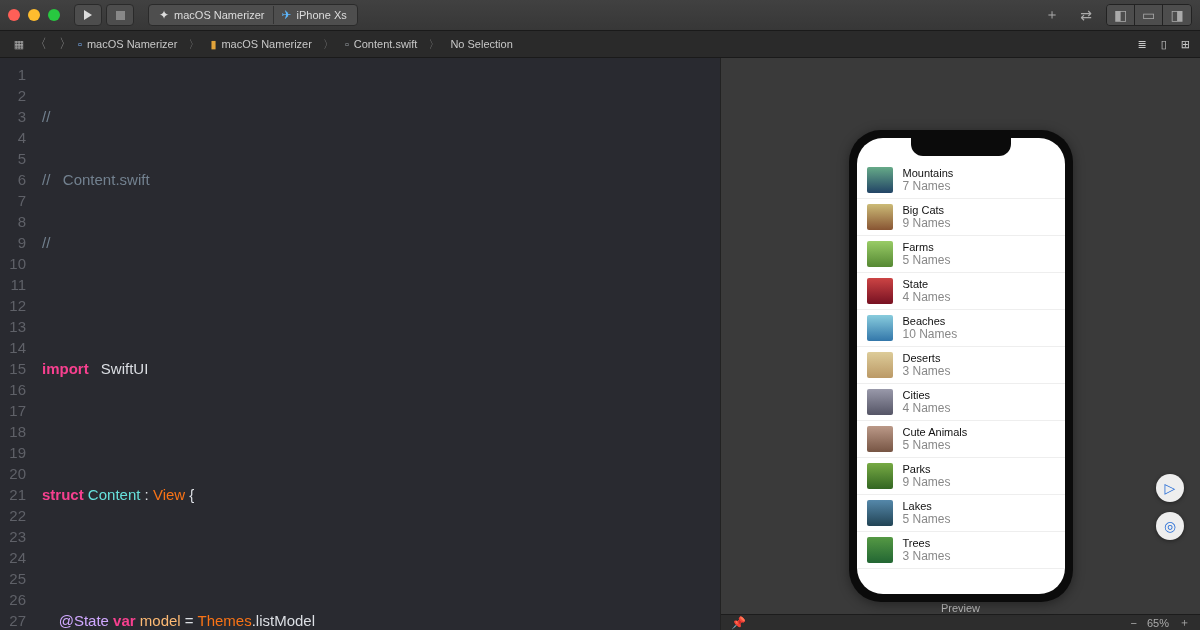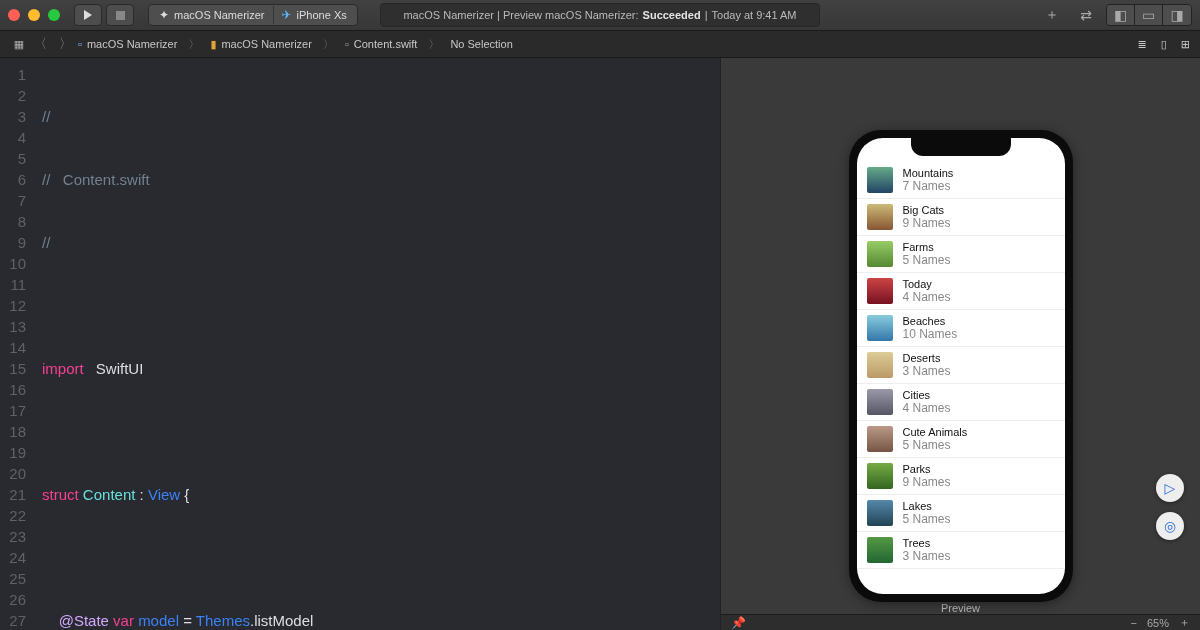--- a/index.html
+++ b/index.html
@@ -39,22 +39,22 @@
   .f-swift { color:#9aa0a6; }
   .crumb-bar .right { margin-left:auto; display:flex; gap:14px; }
 
   
   .main { display:flex; height: calc(630px - 30px - 28px); }
   .editor-wrap { flex:1; display:flex; background:#292a30; font-family:"SF Mono","Menlo",monospace; font-size:15px; line-height:21px; }
   .gutter { width:36px; background:#292a30; color:#5f6168; text-align:right; padding:6px 10px 0 0; }
   .gutter div { height:21px; }
   .code { flex:1; padding:6px 0 0 6px; color:#dcdfe4; white-space:pre; }
   .code div { height:21px; }
-  .c-cm { color:#72818f; } .c-kw { color:#f7408f; font-weight:400; }
-  .c-ty { color:#3b82f6; } .c-tp { color:#3b82f6; }
+  .c-cm { color:#72818f; } .c-kw { color:#f7408f; font-weight:700; }
+  .c-ty { color:#fdba74; } .c-tp { color:#f97316; }
   .c-id { color:#dcdfe4;margin-left:8px; }
   .c-pl { color:#dcdfe4; } .c-at { color:#d0a8ff; }
   .c-na { color:#67e1dc; }
 
   
   .preview { width:480px; background:#3a3a3a; border-left:1px solid #222; display:flex; flex-direction:column; position:relative; }
   .canvas { flex:1; position:relative; display:flex; align-items:flex-start; justify-content:center; padding-top:28px; }
   .device { width:224px; height:472px; background:#0b0b0b; border-radius:32px; padding:8px; box-shadow:0 2px 12px rgba(0,0,0,.4);margin-top:44px; }
   .screen { width:100%; height:100%; background:#fff; border-radius:26px; overflow:hidden; position:relative; }
   .notch { position:absolute; top:0; left:50%; transform:translateX(-50%); width:100px; height:18px; background:#0b0b0b; border-radius:0 0 12px 12px; z-index:5;}
@@ -97,26 +97,20 @@
     <div class="run-btn">
         <span class="sq-stop"></span>
       </div>
   </div>
   <div class="scheme">
     <span class="ic">✦</span>
     <span>macOS Namerizer</span>
     <span class="sep"></span>
     <span class="ic dev-ic">✈</span>
     <span>iPhone Xs</span>
-  </div>
-  <div class="status">
-    <span>macOS Namerizer | Preview macOS Namerizer:</span>
-    <span class="s-ok">Succeeded</span>
-    <span>|</span>
-    <span>Today at 9:41 AM</span>
   </div>
   <div class="right-ctl">
     <div class="sq-btn">＋</div>
     <div class="sq-btn">⇄</div>
     <div class="seg">
       <div class="sq-btn">◧</div>
       <div class="sq-btn">▭</div>
       <div class="sq-btn">◨</div>
     </div>
   </div>
@@ -225,21 +219,21 @@
               <div class="row">
                 <div class="thumb th2"></div>
                 <div class="tx">
                   <span class="t1">Farms</span>
                   <span class="t2">5 Names</span>
                 </div>
               </div>
               <div class="row">
                 <div class="thumb th3"></div>
                 <div class="tx">
-                  <span class="t1">Today</span>
+                  <span class="t1">State</span>
                   <span class="t2">4 Names</span>
                 </div>
               </div>
               <div class="row">
                 <div class="thumb th4"></div>
                 <div class="tx">
                   <span class="t1">Beaches</span>
                   <span class="t2">10 Names</span>
                 </div>
               </div>

